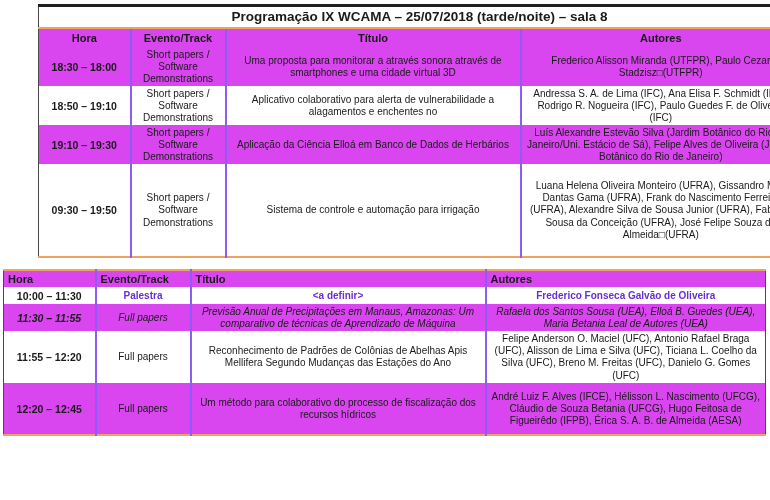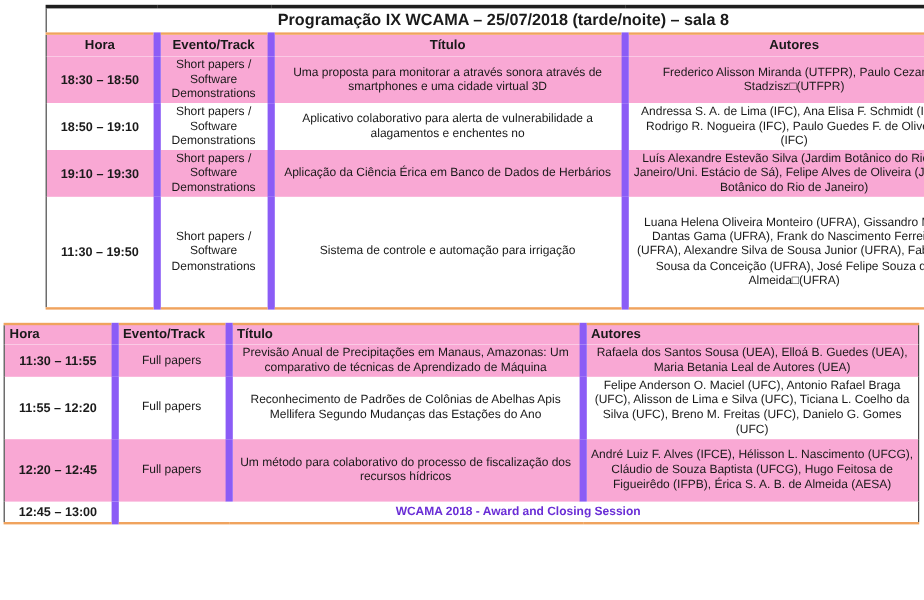--- a/index.html
+++ b/index.html
@@ -24,39 +24,39 @@
   col.c-titulo{width:295px;}
   col.c-autores{width:280px;}
   td{
     padding:1px 4px;
     vertical-align:middle;
     text-align:center;
     font-size:10px;
     line-height:1.22;
     overflow:hidden;
   }
-  td + td{border-left:6px solid #8b5cf6;}
+  td + td{border-left:2px solid #8b5cf6;}
   tr.title-row td{
     border-left:none;
     border-bottom:2px solid #F0A35E;
     font-size:13.5px;
     font-weight:bold;
     padding:2px 0;
   }
   tr.head-row td{font-weight:bold;font-size:11px;}
   .t2 tr.head-row td{text-align:left;}
-  tr.peach td{background:#f9a8d4;}
+  tr.peach td{background:#d946ef;}
   td.hora{font-weight:bold;font-size:10.5px;white-space:nowrap;}
   .purple{color:#6A2ED6;font-weight:bold;}
   
   .t1 .rh-title{height:21px;} .t1 .rh-head{height:19px;}
   .t1 .rh1{height:17px;} .t1 .rh2{height:39px;} .t1 .rh3{height:39px;}
   .t1 .rh4{height:39px;} .t1 .rh5{height:93px;}
   .t2 .rh-title{height:19px;} .t2 .rh-head{height:17px;}
-  .t2 .rh1{height:17px;} .t2 .rh2{height:27px;} .t2 .rh3{height:52px;}
+  .t2 .rh1{height:17px;} .t2 .rh2{height:27px;font-style:italic;} .t2 .rh3{height:52px;}
   .t2 .rh4{height:52px;} .t2 .rh5{height:18px;}
 </style>
 </head>
 <body>
 
 <div class="page">
 
   <table class="sched t1">
     <colgroup>
         <col class="c-hora">
@@ -68,39 +68,39 @@
         <tr class="title-row rh-title">
       <td colspan="4">Programação IX WCAMA – 25/07/2018 (tarde/noite) – sala 8</td>
     </tr>
     <tr class="head-row peach rh-head">
       <td>Hora</td>
       <td>Evento/Track</td>
       <td>Título</td>
       <td>Autores</td>
     </tr>
     <tr class="peach rh2">
-      <td class="hora">18:30 – 18:50</td>
+      <td class="hora">18:30 – 18:00</td>
       <td>Short papers / Software Demonstrations</td>
       <td>Uma proposta para monitorar a através sonora através de smartphones e uma cidade virtual 3D</td>
       <td>Frederico Alisson Miranda (UTFPR), Paulo Cezar Stadzisz□(UTFPR)</td>
     </tr>
     <tr class="rh3">
       <td class="hora">18:50 – 19:10</td>
       <td>Short papers / Software Demonstrations</td>
       <td>Aplicativo colaborativo para alerta de vulnerabilidade a alagamentos e enchentes no</td>
       <td>Andressa S. A. de Lima (IFC), Ana Elisa F. Schmidt (IFC), Rodrigo R. Nogueira (IFC), Paulo Guedes F. de Oliveira (IFC)</td>
     </tr>
     <tr class="peach rh4">
       <td class="hora">19:10 – 19:30</td>
       <td>Short papers / Software Demonstrations</td>
-      <td>Aplicação da Ciência Érica em Banco de Dados de Herbários</td>
+      <td>Aplicação da Ciência Elloá em Banco de Dados de Herbários</td>
       <td>Luís Alexandre Estevão Silva (Jardim Botânico do Rio de Janeiro/Uni. Estácio de Sá), Felipe Alves de Oliveira (Jardim Botânico do Rio de Janeiro)</td>
     </tr>
     <tr class="rh5">
-      <td class="hora">11:30 – 19:50</td>
+      <td class="hora">09:30 – 19:50</td>
       <td>Short papers / Software Demonstrations</td>
       <td>Sistema de controle e automação para irrigação</td>
       <td>Luana Helena Oliveira Monteiro (UFRA), Gissandro May Dantas Gama (UFRA), Frank do Nascimento Ferreira (UFRA), Alexandre Silva de Sousa Junior (UFRA), Fabrício Sousa da Conceição (UFRA), José Felipe Souza de Almeida□(UFRA)</td>
     </tr>
   </tbody>
     </table>
 
   <table class="sched t2">
     <colgroup>
         <col class="c-hora">
@@ -108,38 +108,40 @@
         <col class="c-titulo">
         <col class="c-autores">
       </colgroup>
     <tbody>
     <tr class="head-row peach rh-head">
       <td>Hora</td>
       <td>Evento/Track</td>
       <td>Título</td>
       <td>Autores</td>
     </tr>
+    <tr class="rh1">
+      <td class="hora">10:00 – 11:30</td>
+      <td class="purple">Palestra</td>
+      <td class="purple">&lt;a definir&gt;</td>
+      <td class="purple">Frederico Fonseca Galvão de Oliveira</td>
+    </tr>
     <tr class="peach rh2">
       <td class="hora">11:30 – 11:55</td>
       <td>Full papers</td>
       <td>Previsão Anual de Precipitações em Manaus, Amazonas: Um comparativo de técnicas de Aprendizado de Máquina</td>
       <td>Rafaela dos Santos Sousa (UEA), Elloá B. Guedes (UEA), Maria Betania Leal de Autores (UEA)</td>
     </tr>
     <tr class="rh3">
       <td class="hora">11:55 – 12:20</td>
       <td>Full papers</td>
       <td>Reconhecimento de Padrões de Colônias de Abelhas Apis Mellifera Segundo Mudanças das Estações do Ano</td>
       <td>Felipe Anderson O. Maciel (UFC), Antonio Rafael Braga (UFC), Alisson de Lima e Silva (UFC), Ticiana L. Coelho da Silva (UFC), Breno M. Freitas (UFC), Danielo G. Gomes (UFC)</td>
     </tr>
     <tr class="peach rh4">
       <td class="hora">12:20 – 12:45</td>
       <td>Full papers</td>
       <td>Um método para colaborativo do processo de fiscalização dos recursos hídricos</td>
-      <td>André Luiz F. Alves (IFCE), Hélisson L. Nascimento (UFCG), Cláudio de Souza Baptista (UFCG), Hugo Feitosa de Figueirêdo (IFPB), Érica S. A. B. de Almeida (AESA)</td>
-    </tr>
-    <tr class="rh5">
-      <td class="hora">12:45 – 13:00</td>
-      <td colspan="3" class="purple">WCAMA 2018 - Award and Closing Session</td>
+      <td>André Luiz F. Alves (IFCE), Hélisson L. Nascimento (UFCG), Cláudio de Souza Betania (UFCG), Hugo Feitosa de Figueirêdo (IFPB), Érica S. A. B. de Almeida (AESA)</td>
     </tr>
   </tbody>
     </table>
 
 </div>
 
 </body></html>

